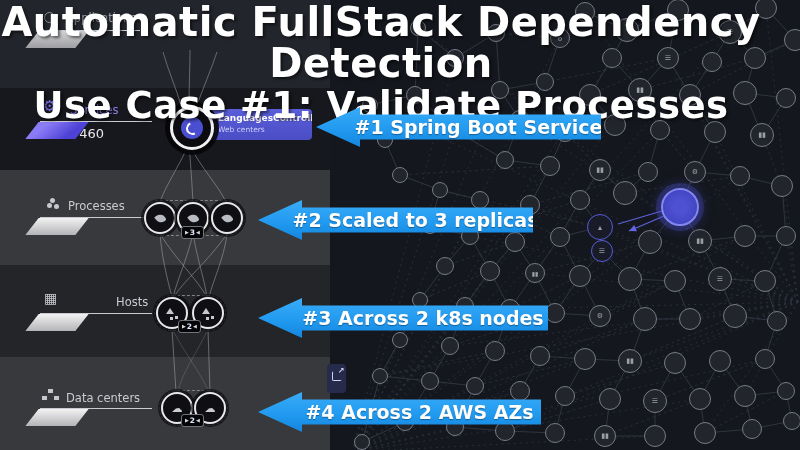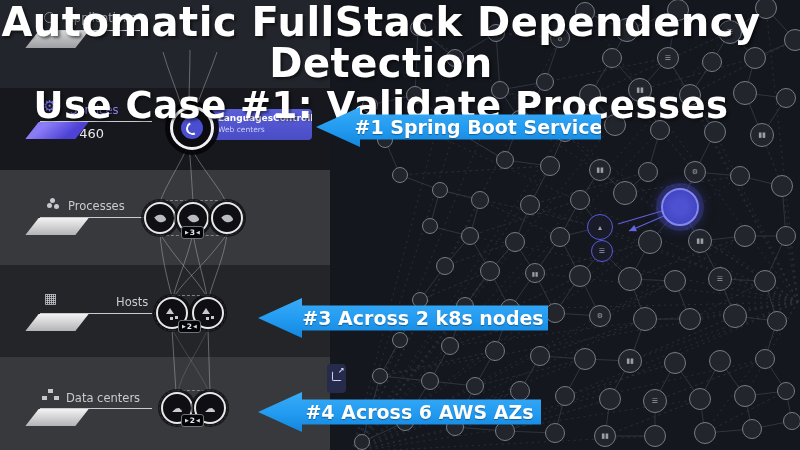--- a/index.html
+++ b/index.html
@@ -581,16 +581,17 @@
         <span class="ar">↗</span>
       </span>
   </div>
 
   <div id="title">
     <div class="l1">Automatic FullStack Dependency Detection</div>
     <div class="l2">Use Case #1: Validate Processes</div>
   </div>
 
   <div class="arrow" id="arrow-1">#1 Spring Boot Service</div>
+  <div class="arrow" id="arrow-2">#2 Scaled to 3 replicas</div>
   <div class="arrow" id="arrow-3">#3 Across 2 k8s nodes</div>
-  <div class="arrow" id="arrow-4">#4 Across 6 AWS AZs</div>
+  <div class="arrow" id="arrow-4">#4 Across 2 AWS AZs</div>
 
 </div>
 
 </body></html>

